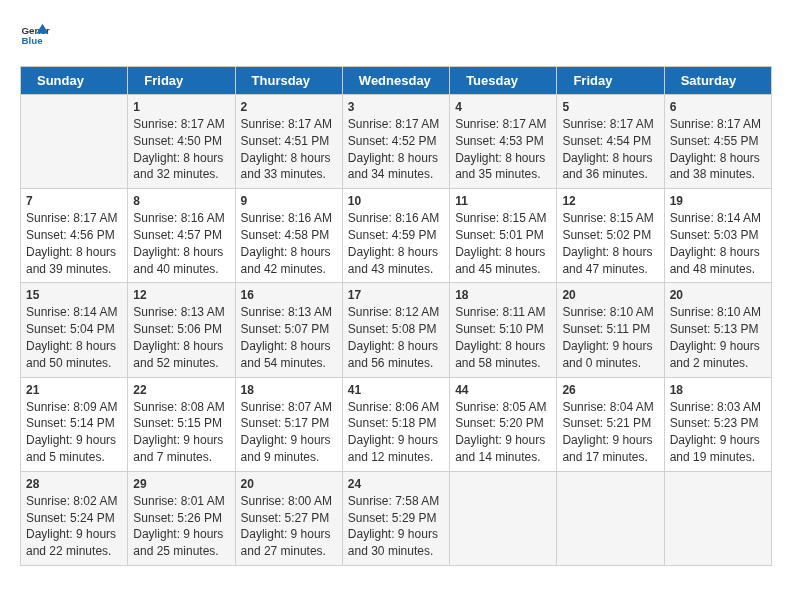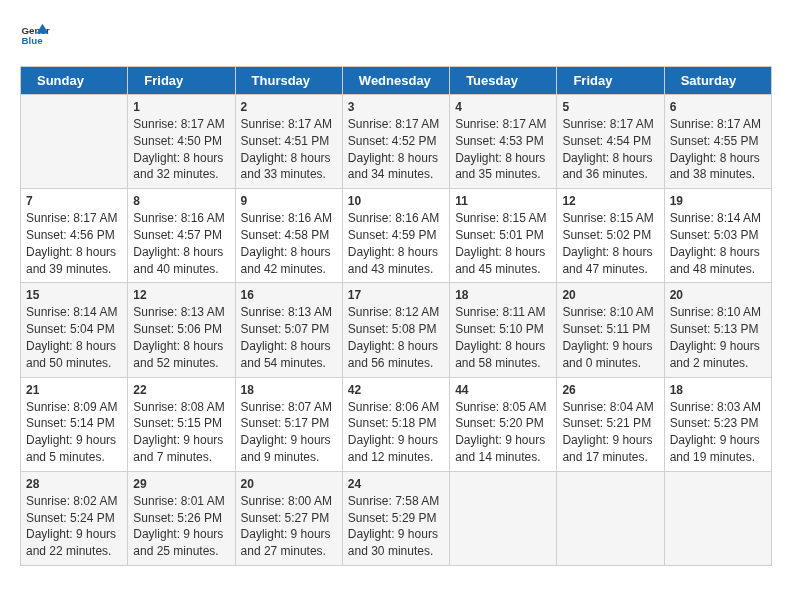--- a/index.html
+++ b/index.html
@@ -202,21 +202,21 @@
         </td>
         <td>
           <span class="day-number">22</span>
           <div class="day-info">Sunrise: 8:08 AM<br>Sunset: 5:15 PM<br>Daylight: 9 hours<br>and 7 minutes.</div>
         </td>
         <td>
           <span class="day-number">18</span>
           <div class="day-info">Sunrise: 8:07 AM<br>Sunset: 5:17 PM<br>Daylight: 9 hours<br>and 9 minutes.</div>
         </td>
         <td>
-          <span class="day-number">42</span>
+          <span class="day-number">41</span>
           <div class="day-info">Sunrise: 8:06 AM<br>Sunset: 5:18 PM<br>Daylight: 9 hours<br>and 12 minutes.</div>
         </td>
         <td>
           <span class="day-number">44</span>
           <div class="day-info">Sunrise: 8:05 AM<br>Sunset: 5:20 PM<br>Daylight: 9 hours<br>and 14 minutes.</div>
         </td>
         <td>
           <span class="day-number">26</span>
           <div class="day-info">Sunrise: 8:04 AM<br>Sunset: 5:21 PM<br>Daylight: 9 hours<br>and 17 minutes.</div>
         </td>

